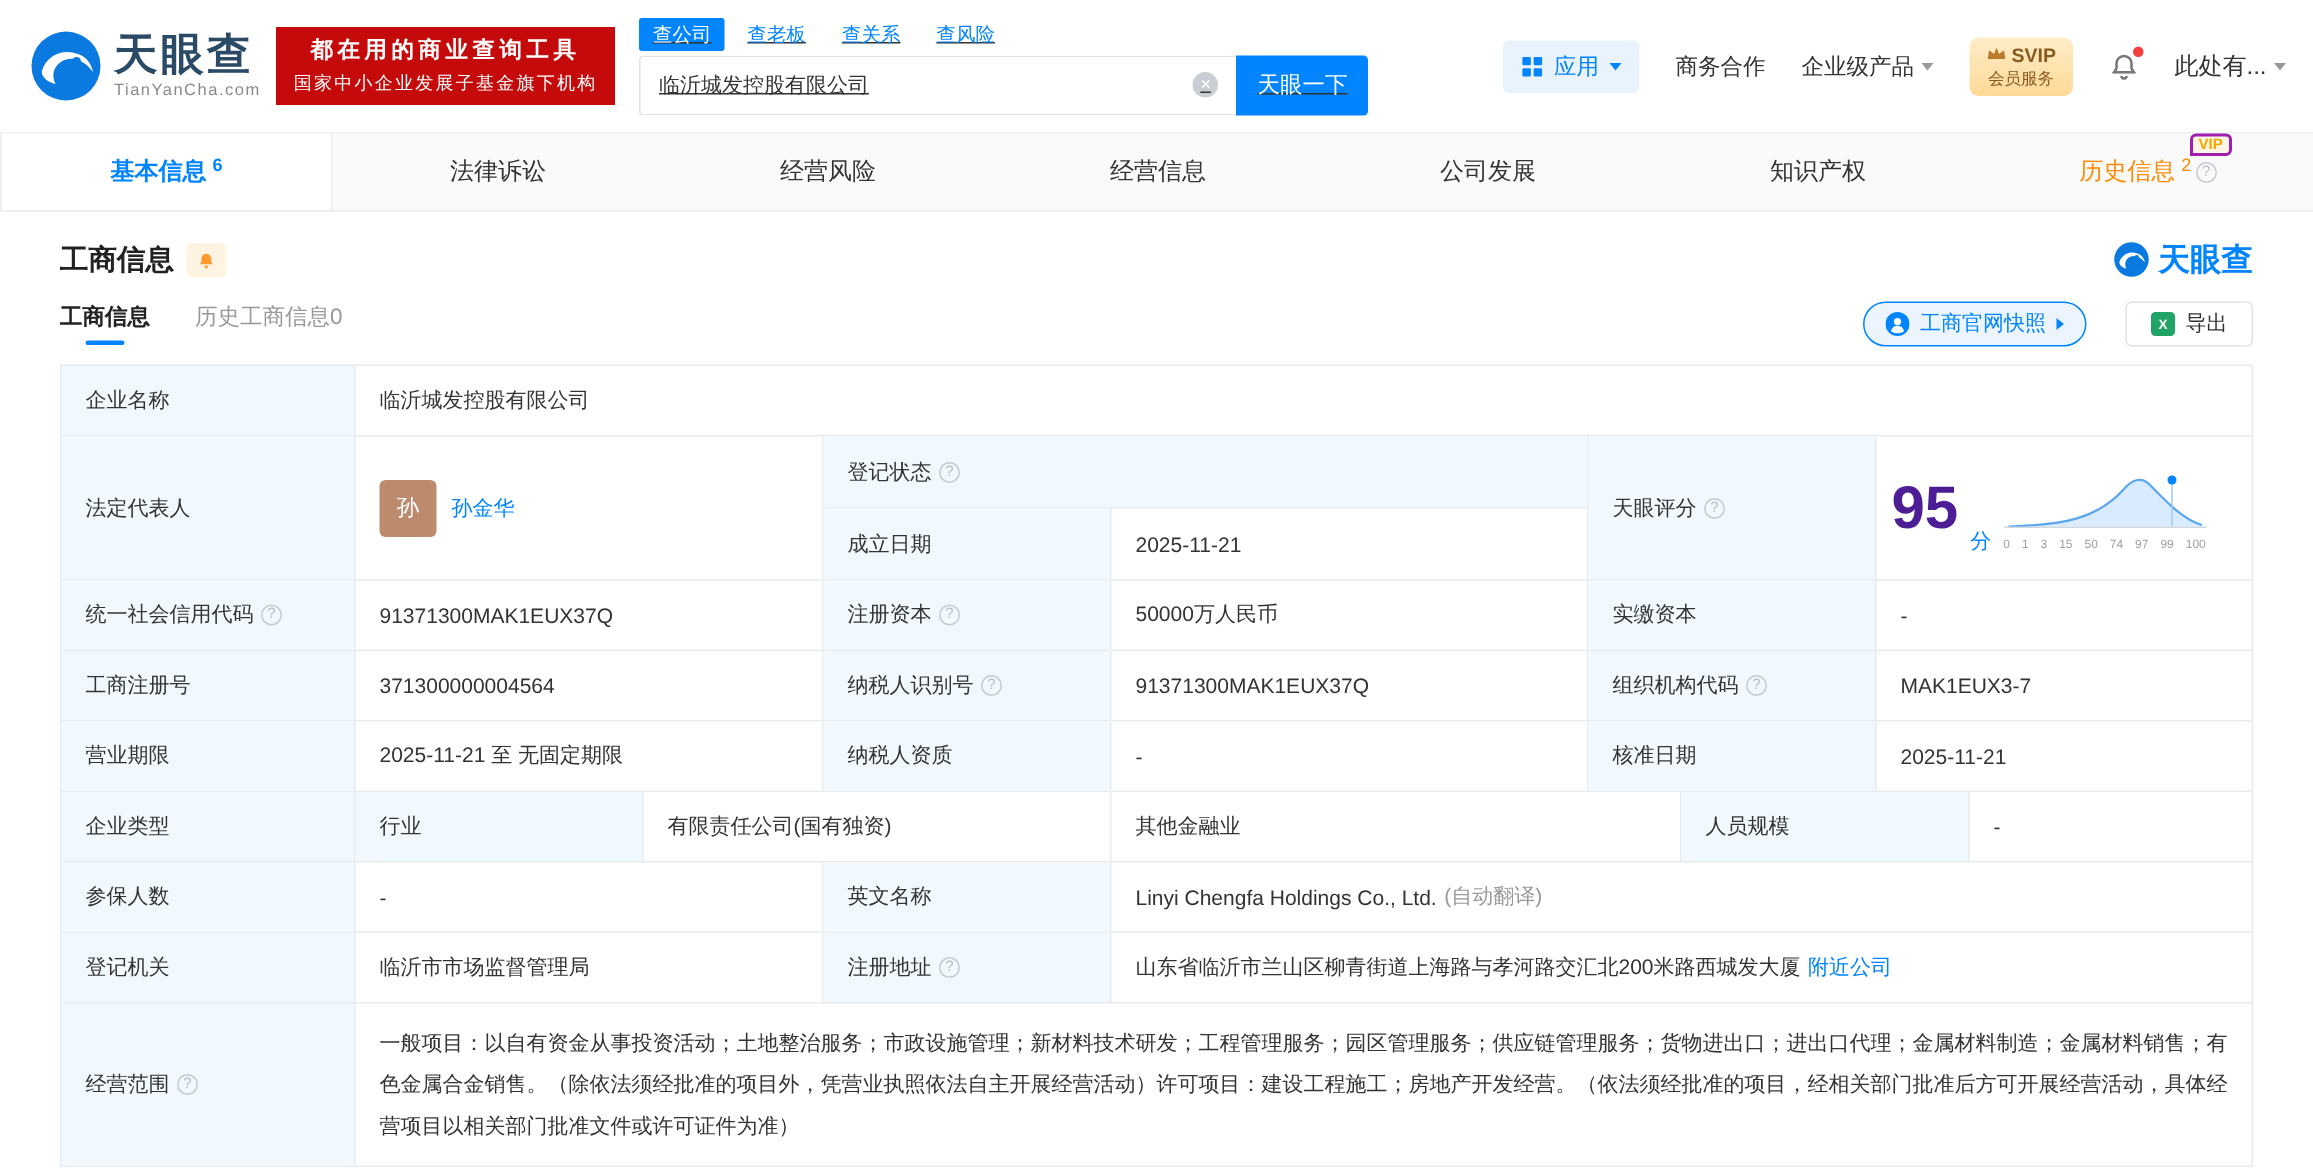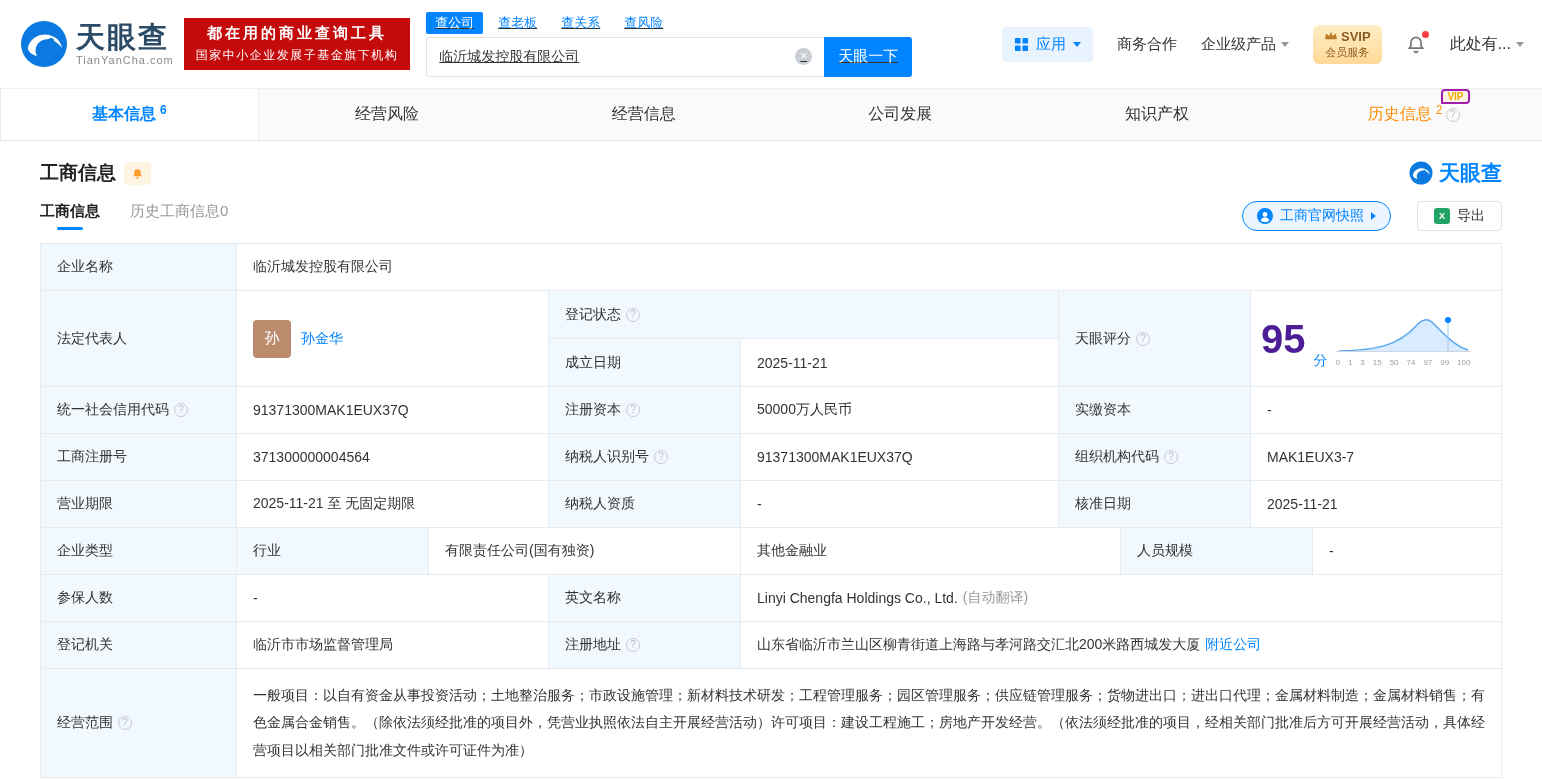--- a/index.html
+++ b/index.html
@@ -168,20 +168,23 @@
 </header>
 
 <nav class="main-tabs">
   <div class="mtab active">
     <span class="mtab-inner">
       <span>基本信息</span>
       <span class="mtab-count">6</span>
     </span>
   </div>
   <div class="mtab">
+    <span>法律诉讼</span>
+  </div>
+  <div class="mtab">
     <span>经营风险</span>
   </div>
   <div class="mtab">
     <span>经营信息</span>
   </div>
   <div class="mtab">
     <span>公司发展</span>
   </div>
   <div class="mtab">
     <span>知识产权</span>

